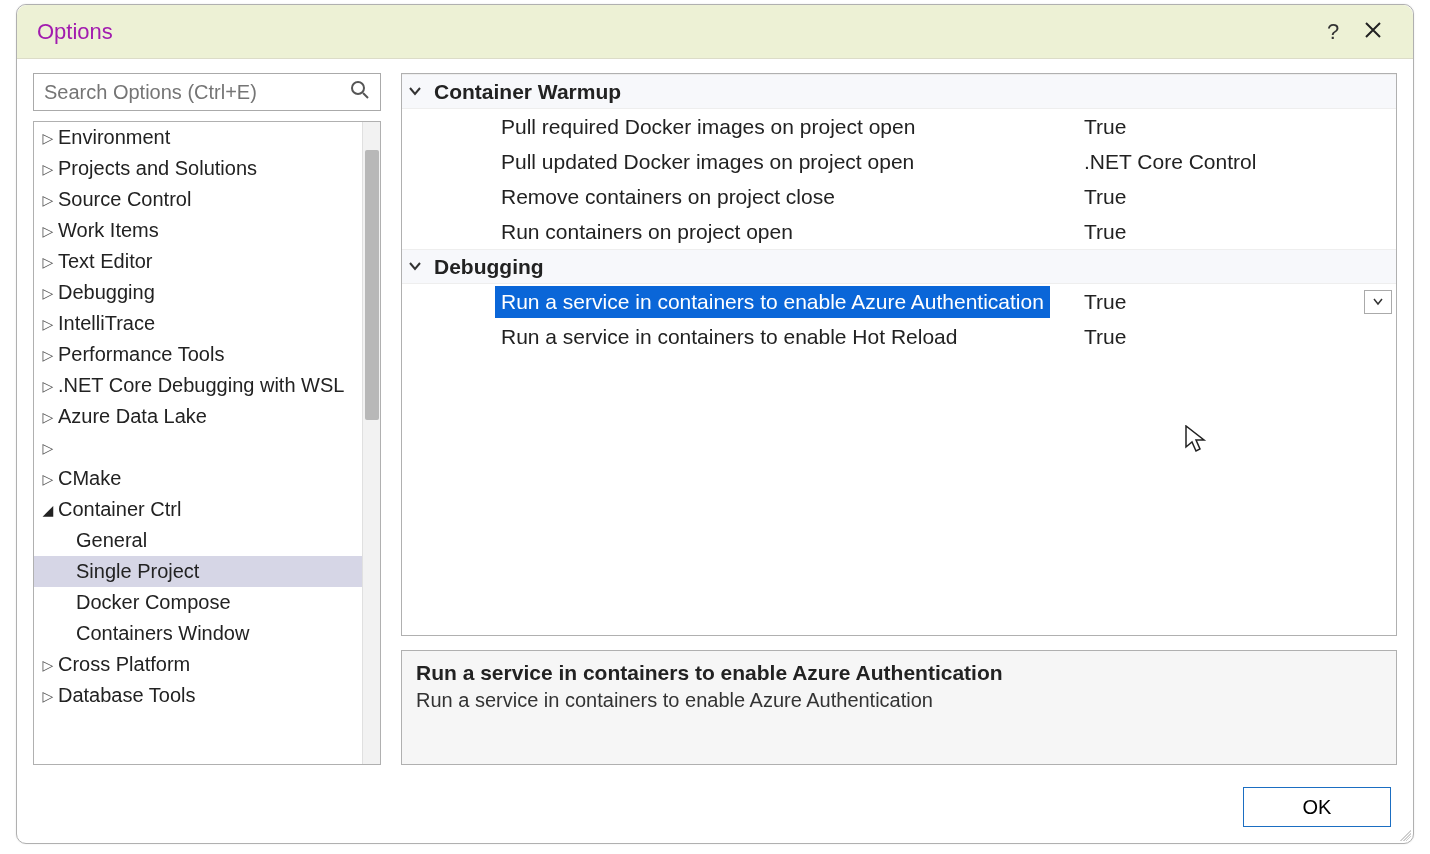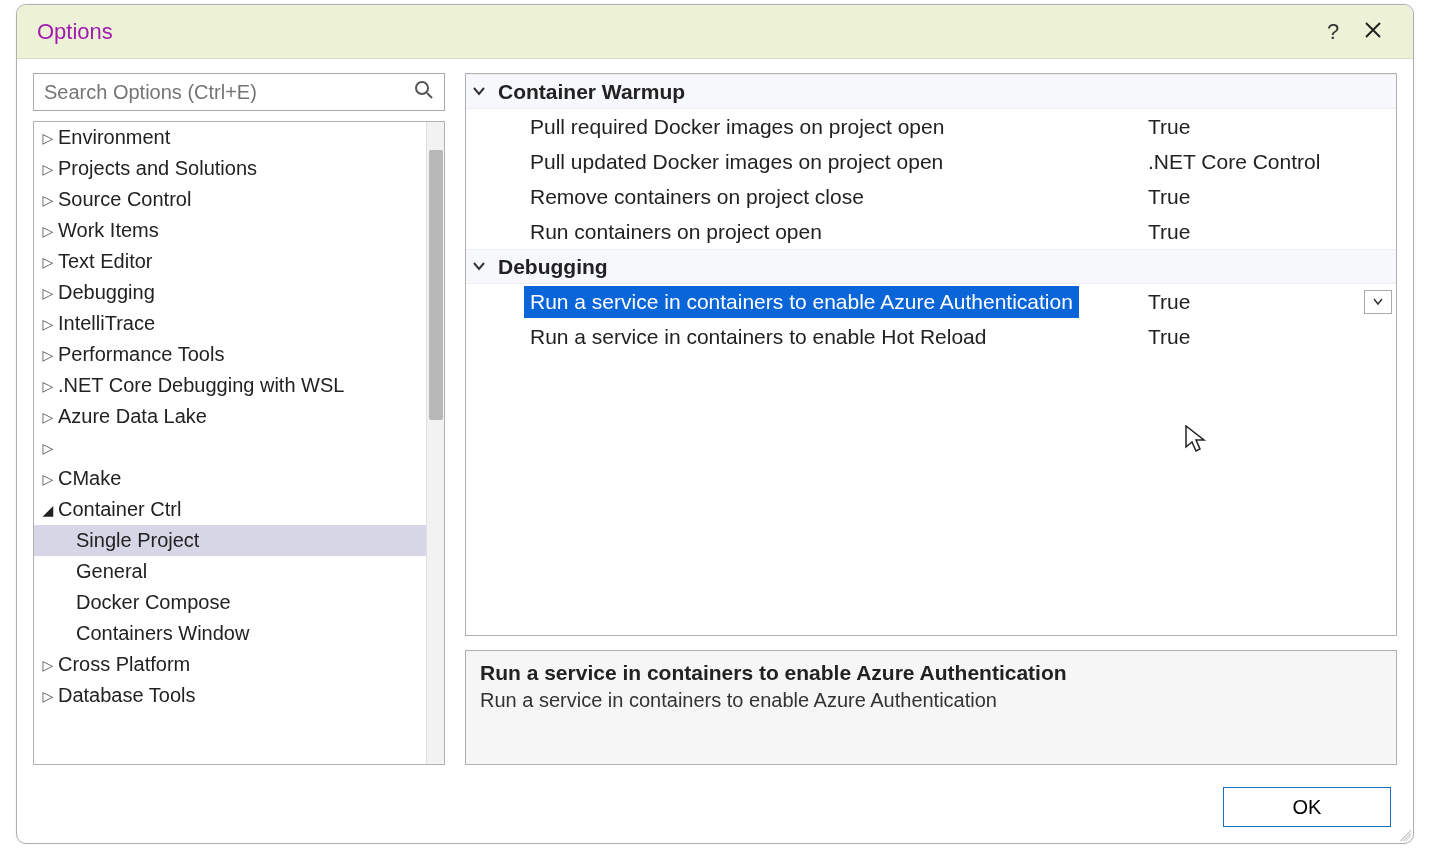--- a/index.html
+++ b/index.html
@@ -23,21 +23,21 @@
   .searchbox {
     border: 1px solid #aaa; height: 38px; display: flex; align-items: center;
     padding: 0 8px; margin-bottom: 10px; background: #fff;
   }
   .searchbox input {
     flex: 1; border: none; outline: none; font-size: 20px; color: #777;
     background: transparent;
   }
   .searchbox .mag { width: 22px; color: #555; }
 
-  .left { width: 412px; display: flex; flex-direction: column; justify-content: space-between; }
+  .left { width: 348px; display: flex; flex-direction: column; justify-content: space-between; }
   .tree-wrap {
     border: 1px solid #b0b0b0; flex: 1; position: relative; overflow: hidden;
   }
   .tree { height: 100%; overflow-y: hidden; }
   .tree-item {
     display: flex; align-items: center; font-size: 20px; color: #222;
     height: 31px; padding-left: 6px; cursor: default; white-space: nowrap;
   }
   .tree-item .arrow { width: 16px; display: inline-flex; justify-content: center; font-size: 14px; color: #555; margin-right: 2px; }
   .tree-item.level2 { padding-left: 42px; }
@@ -55,35 +55,35 @@
   .right { flex: 1; display: flex; flex-direction: column; }
   .grid-wrap { border: 1px solid #b0b0b0; flex: 1; overflow: hidden; }
 
   .grid-row { display: flex; height: 35px; font-size: 21px; color: #222; align-items: center; }
   .grid-row.header { font-weight: 700; background: #f7f8fb; border-top: 1px solid #eee; border-bottom: 1px solid #eee; }
   .grid-row .collapse { width: 26px; text-align: center; font-size: 14px; }
   .grid-row .label { flex: 0 0 650px; padding-left: 6px; white-space: nowrap; overflow: hidden; }
   .grid-row.child .label { padding-left: 32px; flex: 0 0 650px; }
   .grid-row .value { flex: 1; padding-left: 6px; }
   .grid-row.selected .label-wrap { background: #0a66d8; color: #fff; }
-  .label-wrap { display:inline-block; padding: 4px 6px 4px 6px; }
+  .label-wrap { display:inline-block; padding: 4px 6px 4px 6px; margin-left: 35px; }
   .grid-row .dropdown-btn { width: 28px; height: 24px; border: 1px solid #aaa; margin-right: 4px; display:flex; align-items:center; justify-content:center; font-size:12px; cursor:pointer; background:#fff;}
 
   .desc-panel {
     border: 1px solid #b0b0b0; margin-top: 14px; height: 115px;
     background: #f6f6f6; padding: 10px 14px;
   }
   .desc-panel .dt { font-weight: 700; font-size: 21px; color: #222; margin-bottom: 4px;}
   .desc-panel .dd { font-size: 20px; color: #333; }
 
   .footer {
     display: flex; justify-content: flex-end; gap: 16px; padding: 12px 22px 16px 0;
   }
   .footer button {
-    width: 168px; height: 40px; font-size: 20px; background: #fff;
+    width: 148px; height: 40px; font-size: 20px; background: #fff;
     border: 1px solid #9a9a9a; cursor: pointer;
   }
   .footer button.primary { border: 1.5px solid #1b6ec2; }
 
   .corner-grip {
     position:absolute; right:2px; bottom:2px; width:14px; height:14px; opacity:.4;
     background:
       linear-gradient(135deg, transparent 60%, #888 60% 65%, transparent 65%),
       linear-gradient(135deg, transparent 70%, #888 70% 75%, transparent 75%),
       linear-gradient(135deg, transparent 80%, #888 80% 85%, transparent 85%);
@@ -163,25 +163,25 @@
               <span class="arrow">▷</span>
             </div>
             <div class="tree-item">
               <span class="arrow">▷</span>
               <span>CMake</span>
             </div>
             <div class="tree-item">
               <span class="arrow" style="color: rgb(34, 34, 34);">◢</span>
               <span>Container Ctrl</span>
             </div>
+            <div class="tree-item level2">
+              <span>General</span>
+            </div>
             <div class="tree-item level2 selected">
               <span>Single Project</span>
-            </div>
-            <div class="tree-item level2">
-              <span>General</span>
             </div>
             <div class="tree-item level2">
               <span>Docker Compose</span>
             </div>
             <div class="tree-item level2">
               <span>Containers Window</span>
             </div>
             <div class="tree-item">
               <span class="arrow">▷</span>
               <span>Cross Platform</span>

